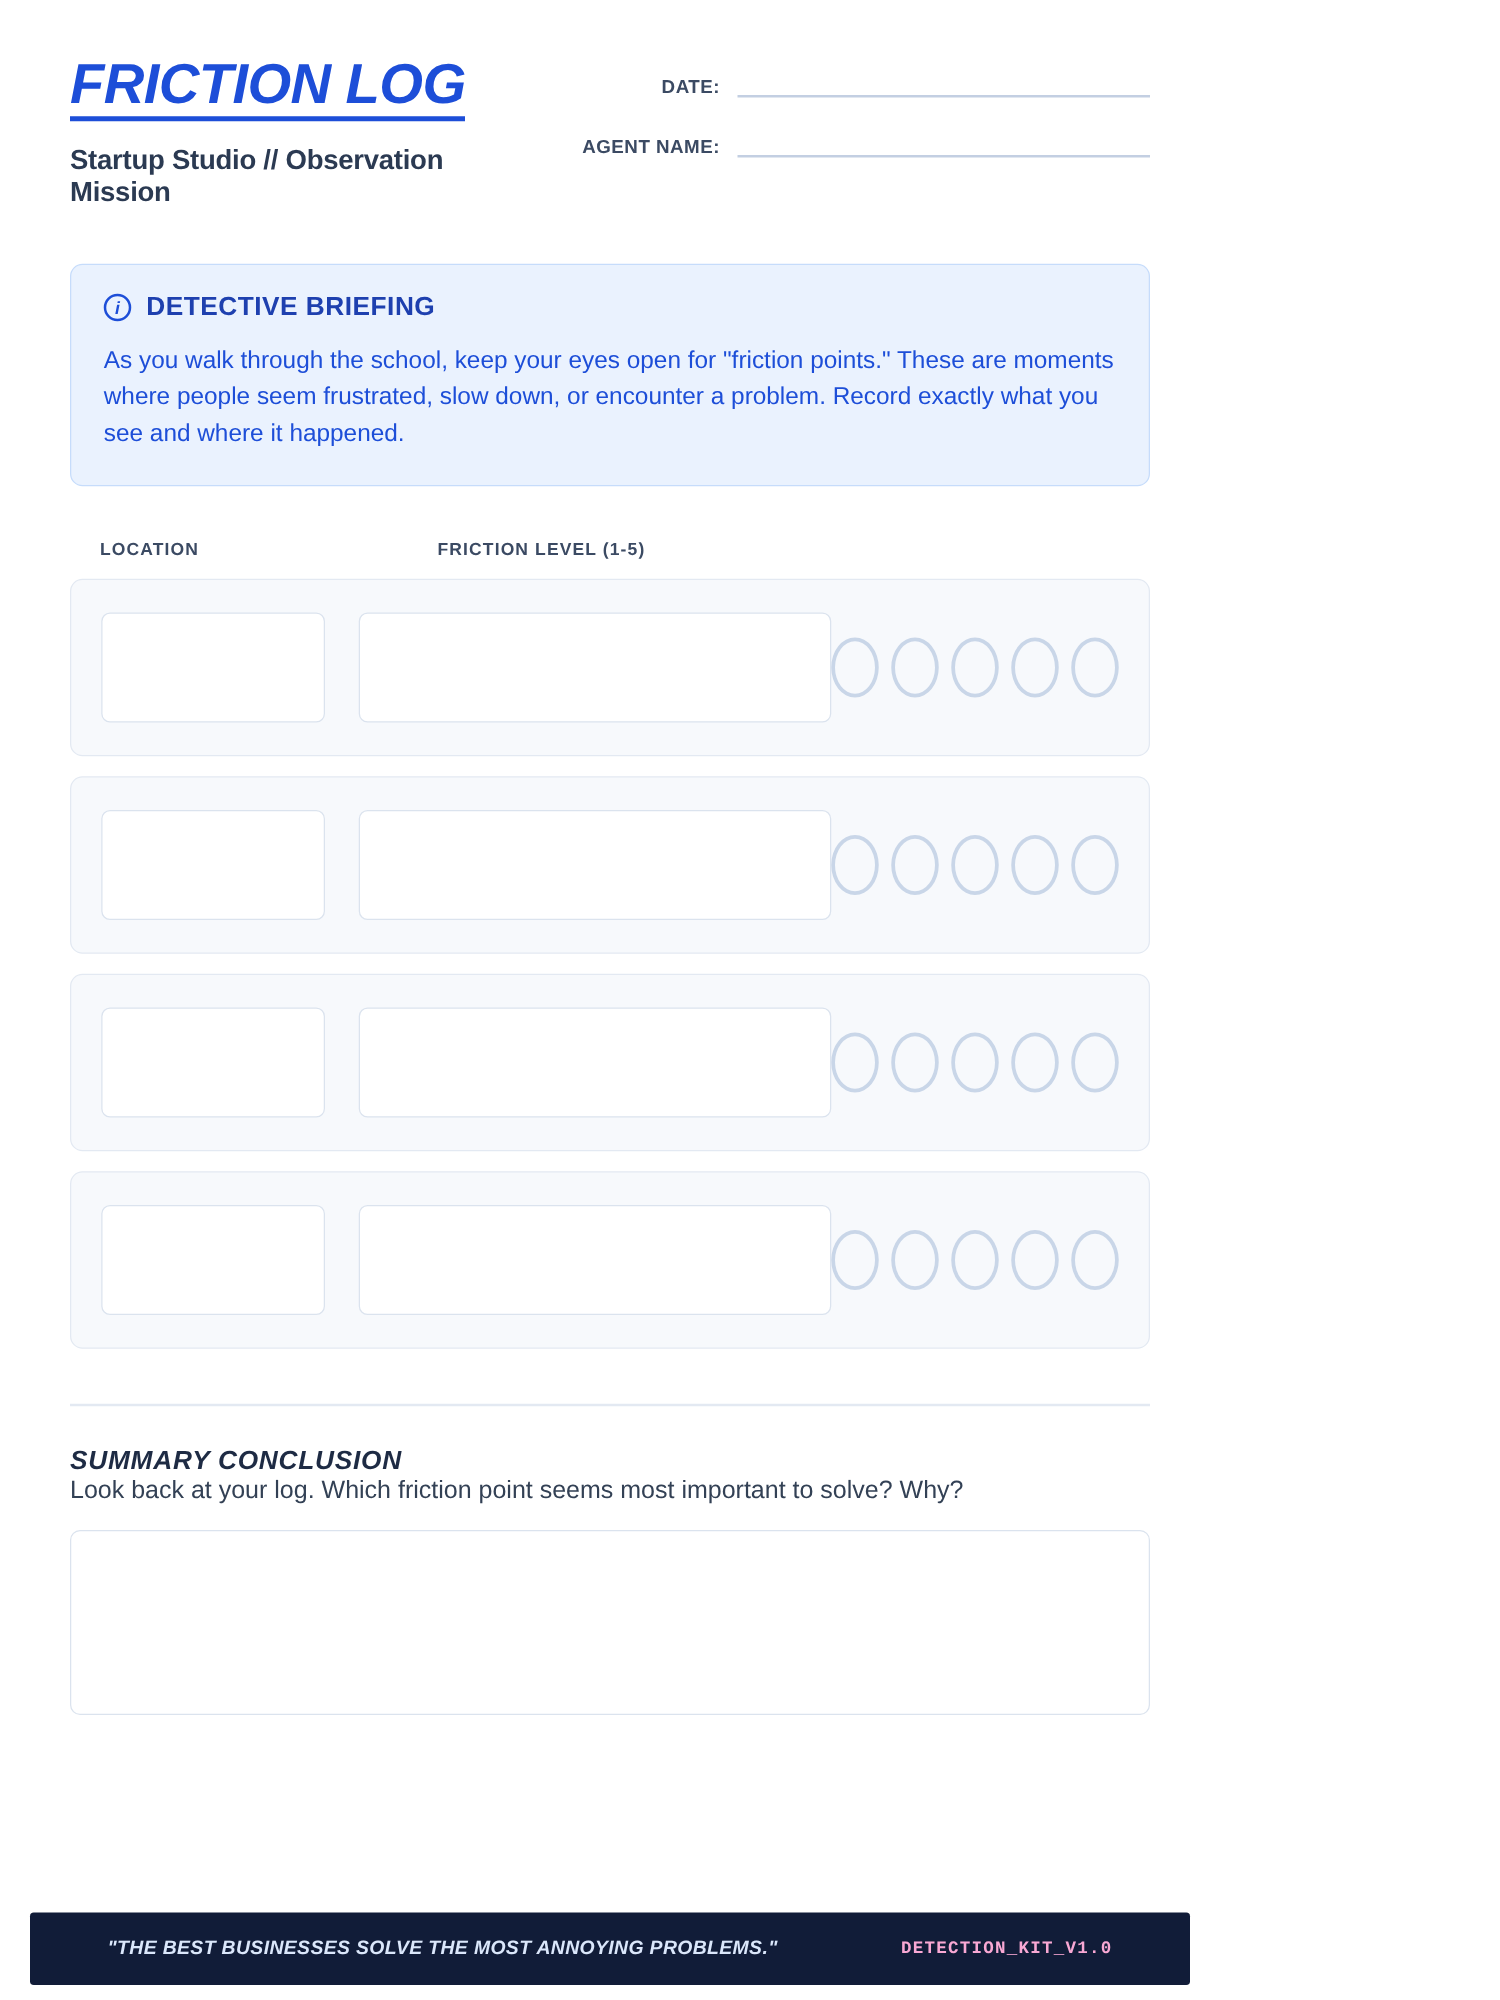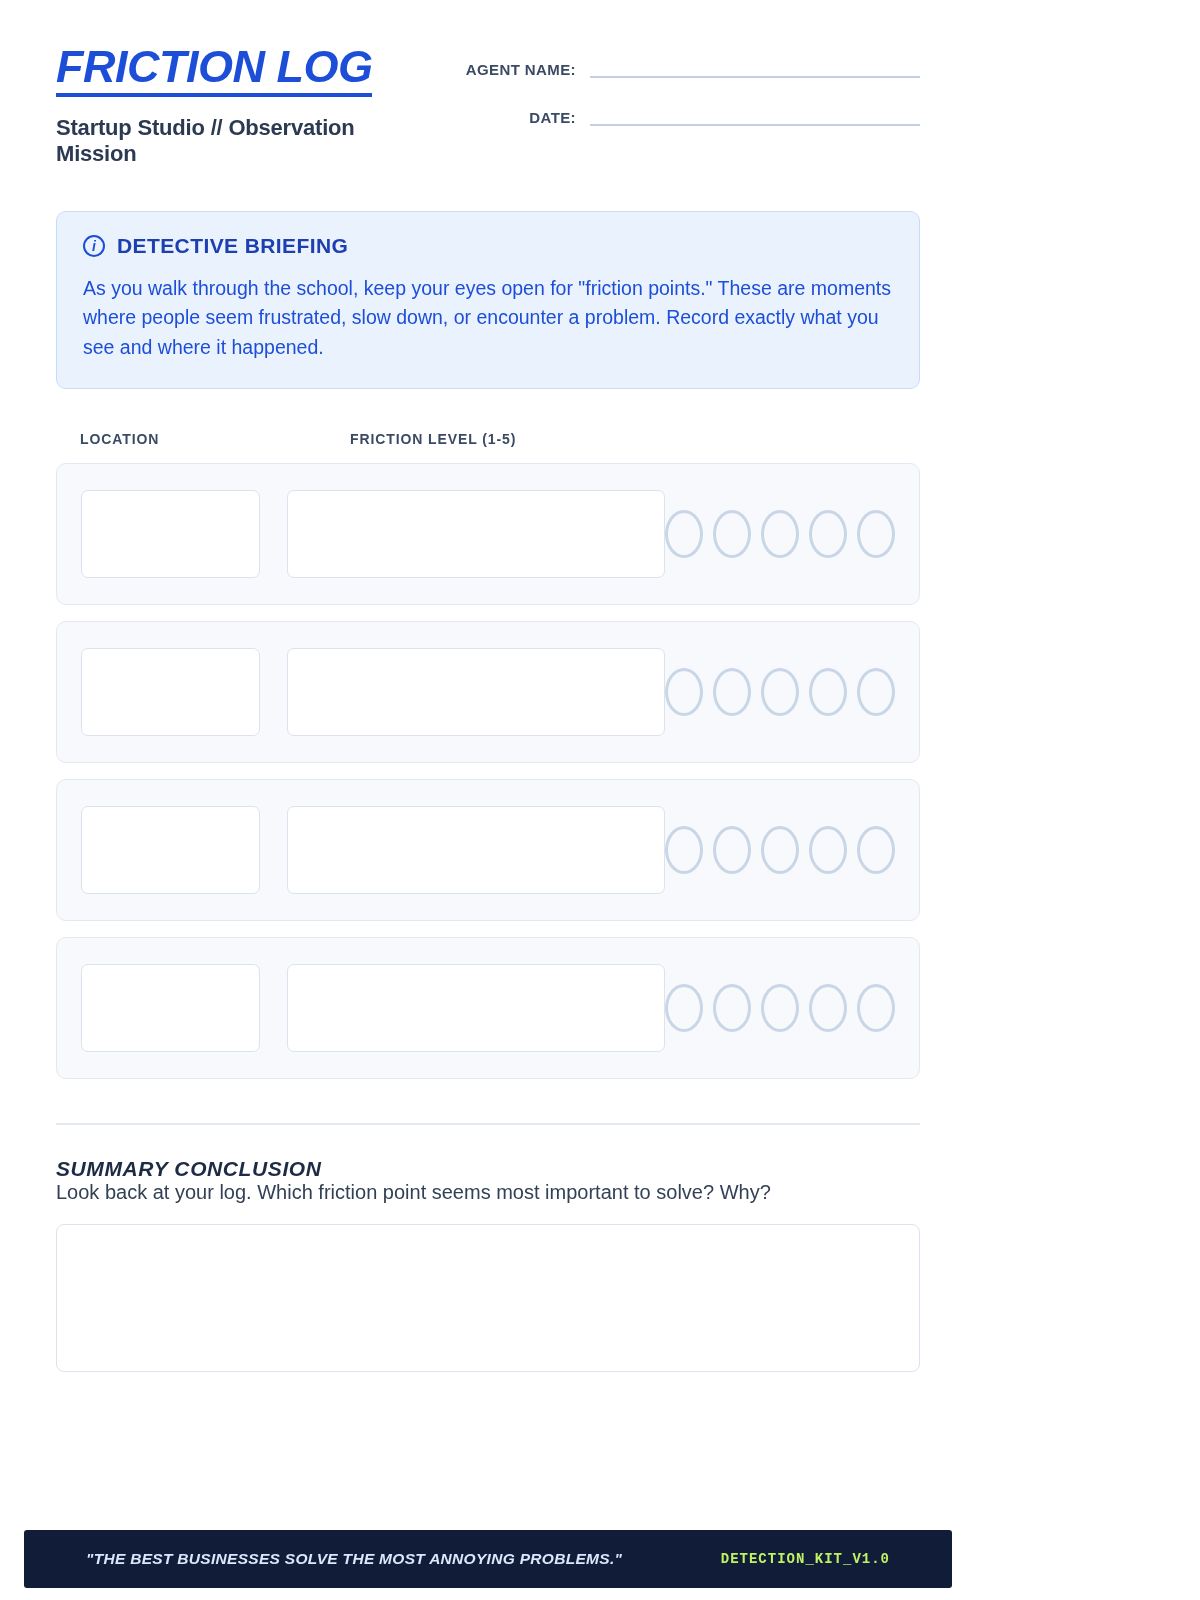--- a/index.html
+++ b/index.html
@@ -208,42 +208,42 @@
     font-size: 15.5px;
     font-weight: bold;
     font-style: italic;
     color: #dbe7fb;
     letter-spacing: 0.3px;
   }
   .footer-code {
     font-family: "Liberation Mono", monospace;
     font-size: 14px;
     font-weight: bold;
-    color: #bef264;
+    color: #f9a8d4;
     letter-spacing: 1px;
   }
 </style>
 </head>
 <body>
 
 <div class="page">
   <div class="content">
 
     <div class="header">
       <div class="title-block">
         <div class="main-title">FRICTION LOG</div>
         <div class="subtitle">Startup Studio // Observation Mission</div>
       </div>
       <div class="fields">
         <div class="field-row">
-          <span class="field-label">AGENT NAME:</span>
+          <span class="field-label">DATE:</span>
           <span class="field-line"></span>
         </div>
         <div class="field-row">
-          <span class="field-label">DATE:</span>
+          <span class="field-label">AGENT NAME:</span>
           <span class="field-line"></span>
         </div>
       </div>
     </div>
 
     <div class="briefing">
       <div class="briefing-head">
         <span class="info-icon">i</span>
         <span class="briefing-title">DETECTIVE BRIEFING</span>
       </div>

